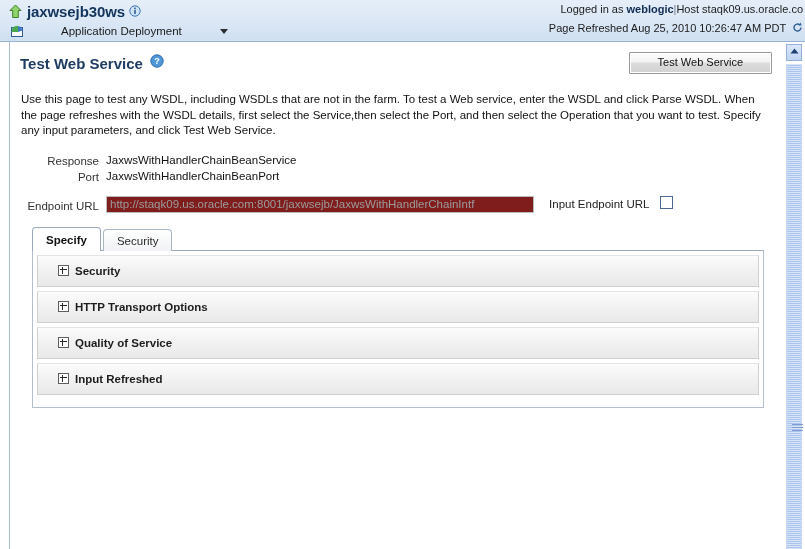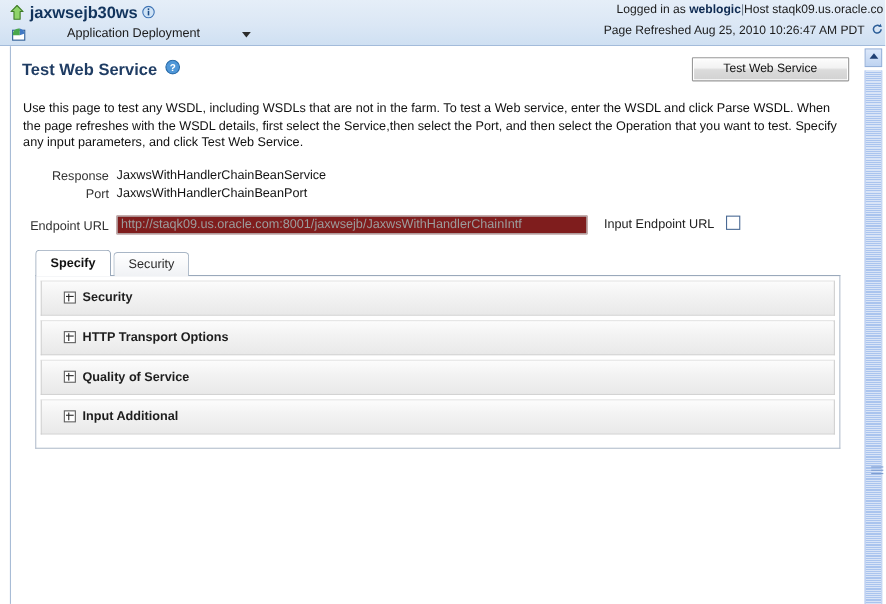--- a/index.html
+++ b/index.html
@@ -545,21 +545,21 @@
           </div>
 
           <div class="sect">
             <span class="expander"></span>
             <span class="sect-label">Quality of Service</span>
           </div>
 
 
           <div class="sect">
             <span class="expander"></span>
-            <span class="sect-label">Input Additional</span>
+            <span class="sect-label">Input Refreshed</span>
           </div>
 
         </div>
       </div>
 
     </div>
 
     <div class="scrollbar">
       <div class="sb-up">
         <svg width="9" height="6" viewBox="0 0 9 6">

